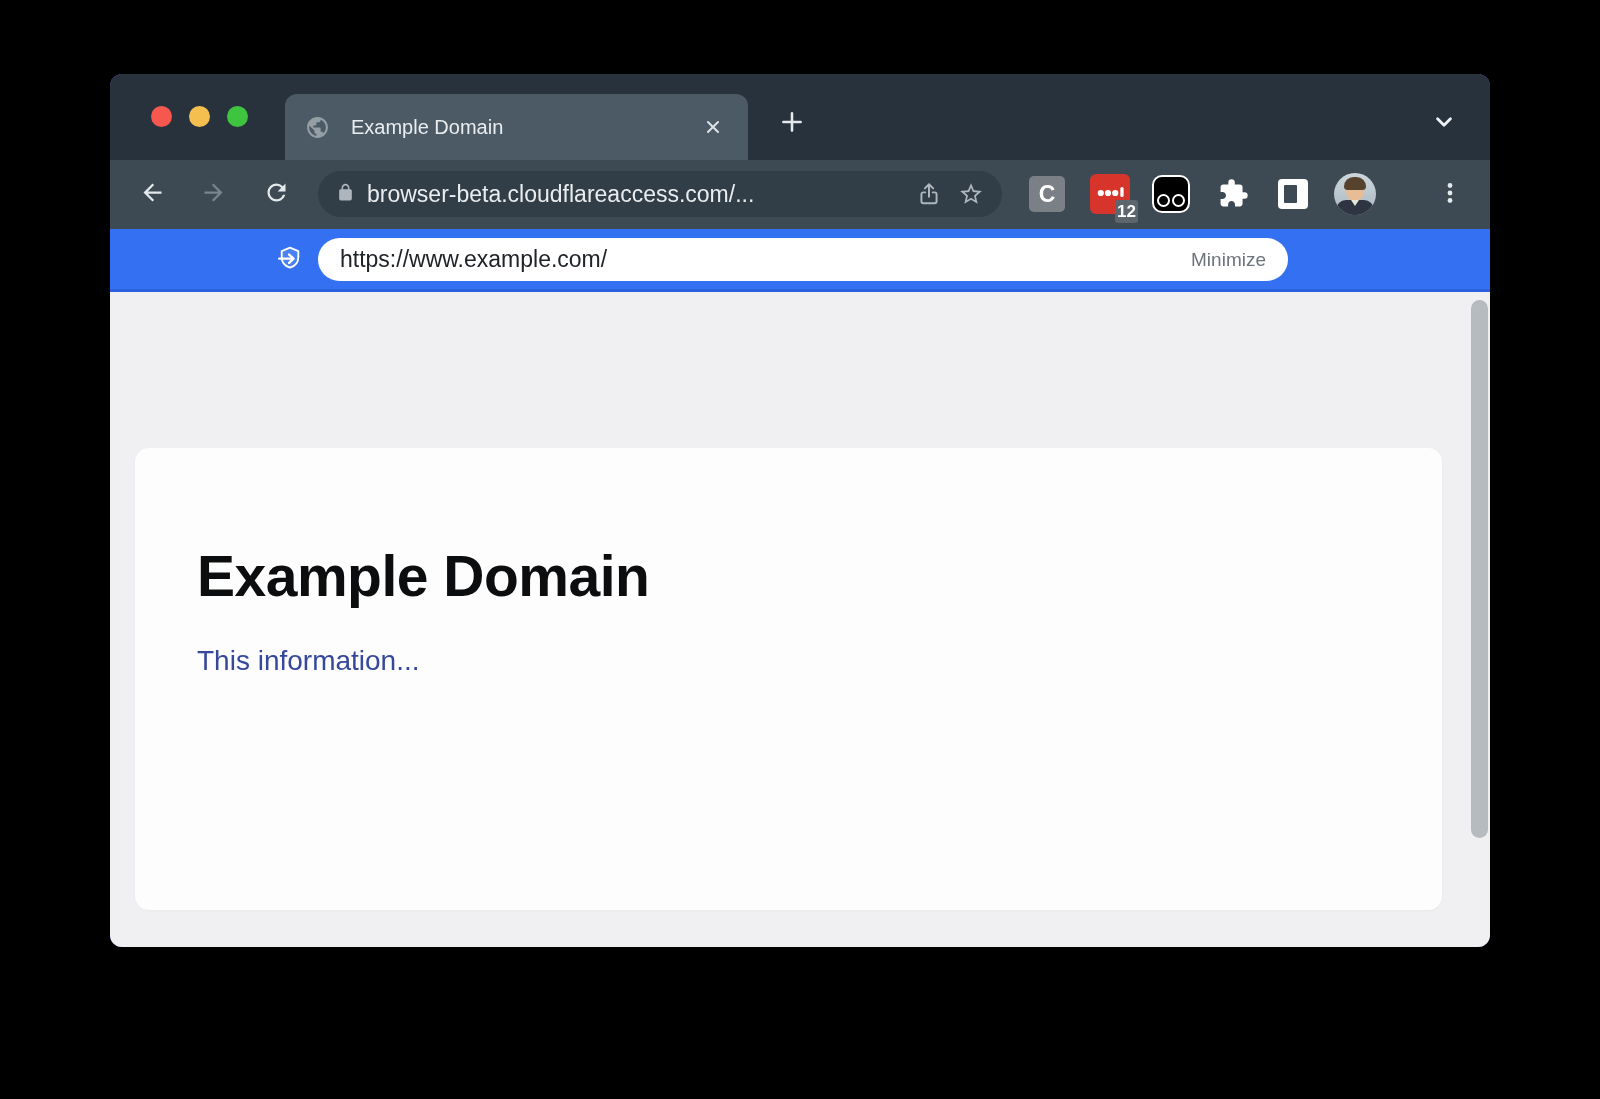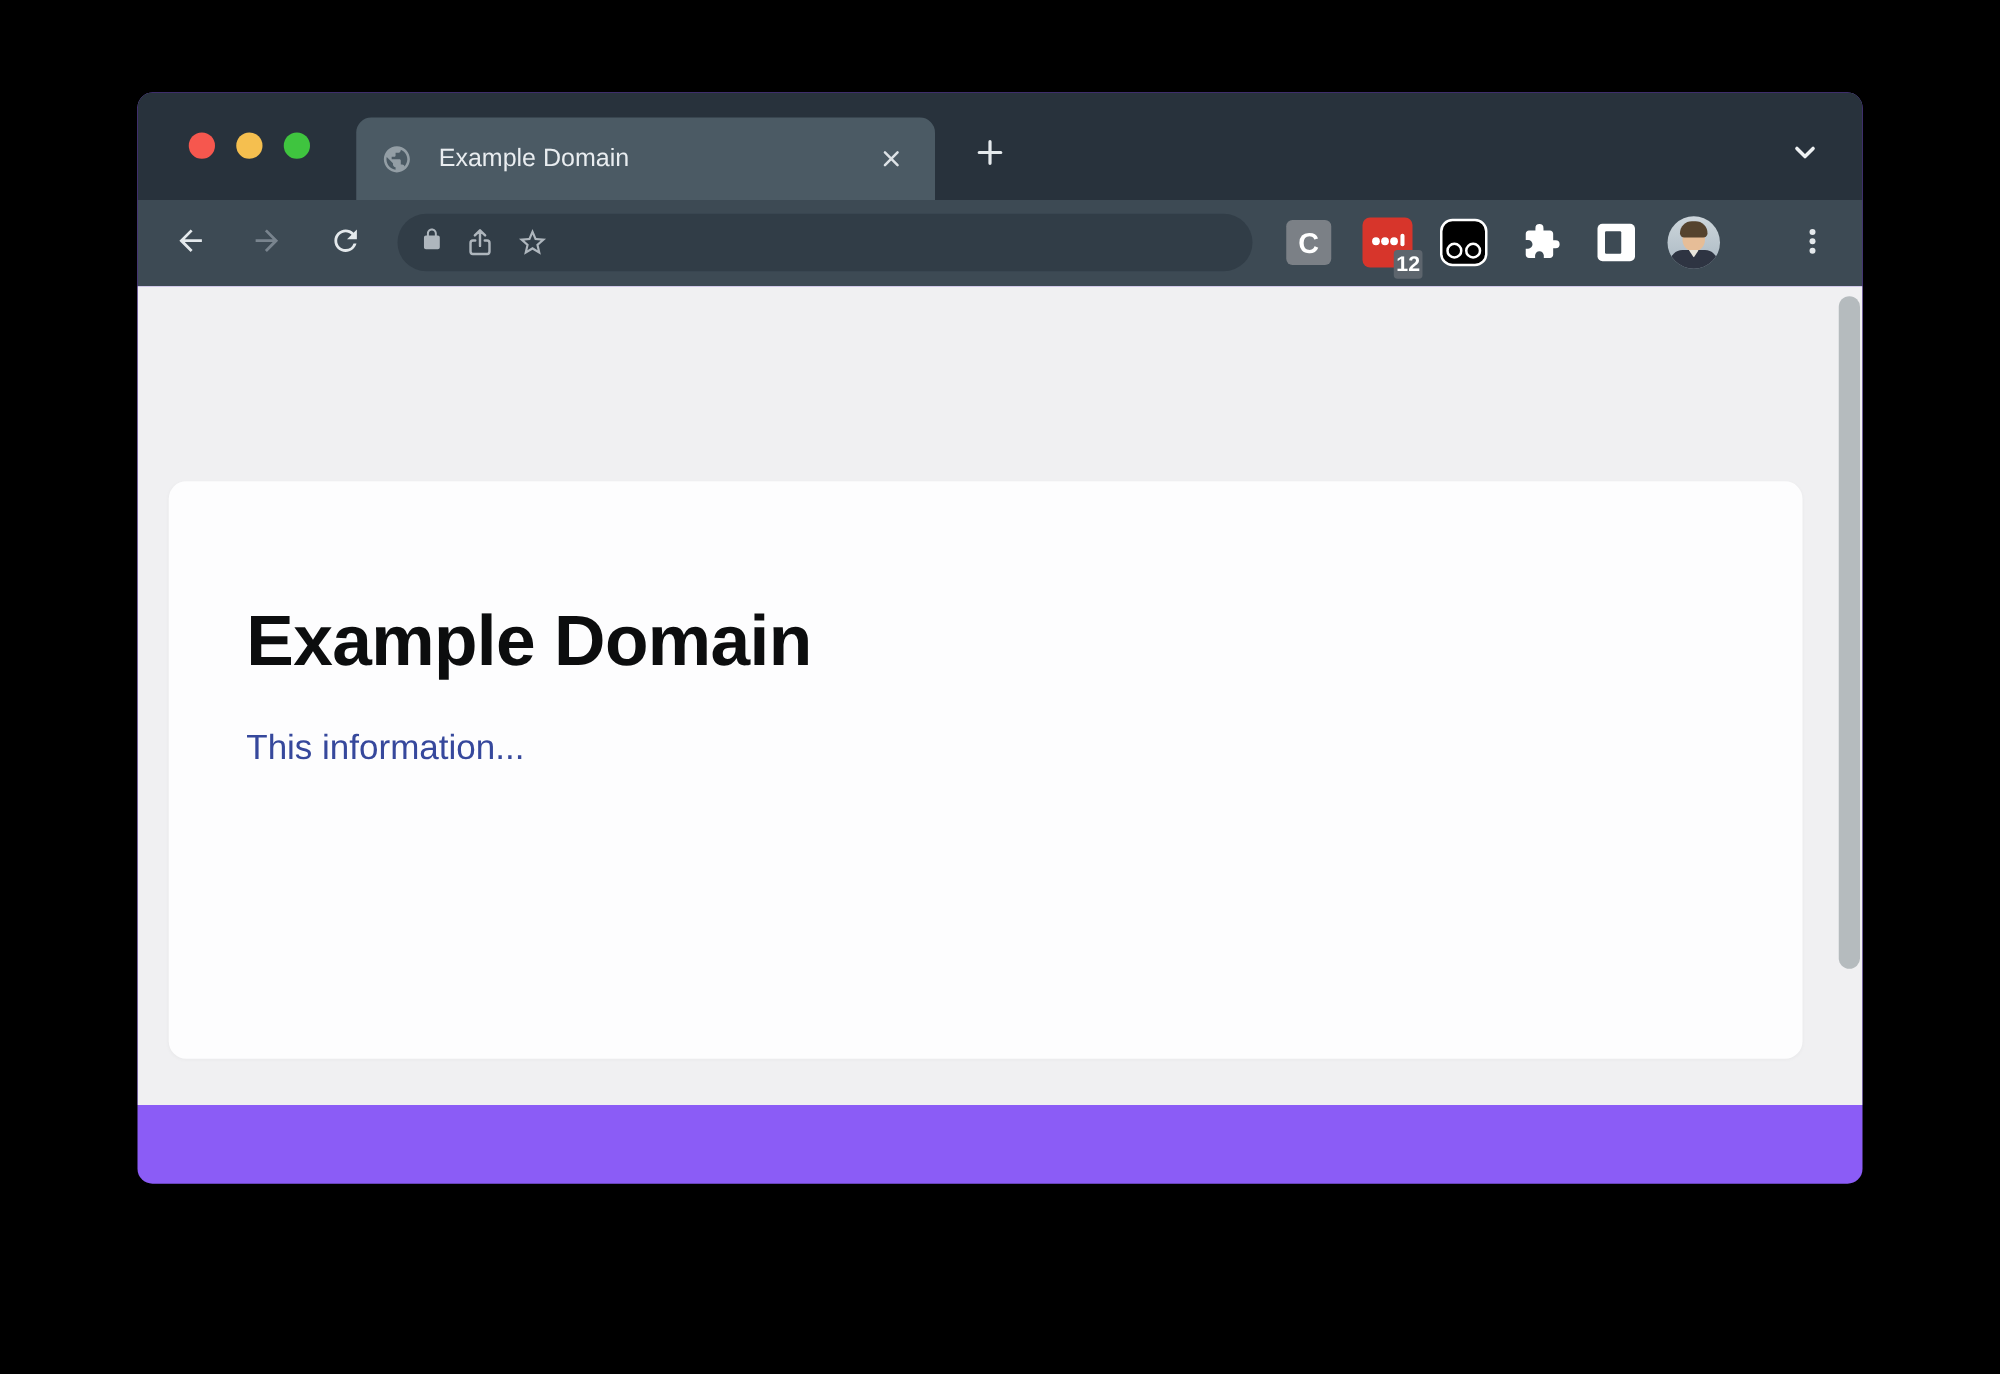--- a/index.html
+++ b/index.html
@@ -166,20 +166,21 @@
           </svg>
       </span>
     </button>
 
     <div class="omnibox">
       <span>
         <svg width="19" height="19" viewBox="0 0 24 24" fill="#aeb6bd">
             <path d="M18 8h-1V6c0-2.76-2.24-5-5-5S7 3.24 7 6v2H6c-1.1 0-2 .9-2 2v10c0 1.1.9 2 2 2h12c1.1 0 2-.9 2-2V10c0-1.1-.9-2-2-2zM9 6c0-1.66 1.34-3 3-3s3 1.34 3 3v2H9V6z"></path>
           </svg>
       </span>
+      <span class="omni-url">browser-beta.cloudflareaccess.com/...</span>
       <span class="omni-ic">
         <svg width="26" height="26" viewBox="0 0 24 24" fill="none" stroke="#aeb6bd" stroke-width="1.8" stroke-linecap="round" stroke-linejoin="round">
             <path d="M12 14.5V3.5M8.2 6.8L12 3l3.8 3.8M8.5 10.5H6.8c-1 0-1.8.8-1.8 1.8v6.4c0 1 .8 1.8 1.8 1.8h10.4c1 0 1.8-.8 1.8-1.8v-6.4c0-1-.8-1.8-1.8-1.8h-1.7"></path>
           </svg>
       </span>
       <span class="omni-ic">
         <svg width="26" height="26" viewBox="0 0 24 24" fill="#aeb6bd">
             <path d="M22 9.24l-7.19-.62L12 2 9.19 8.63 2 9.24l5.46 4.73L5.82 21 12 17.27 18.18 21l-1.63-7.03L22 9.24zM12 15.4l-3.76 2.27 1-4.28-3.32-2.88 4.38-.38L12 6.1l1.71 4.04 4.38.38-3.32 2.88 1 4.28L12 15.4z"></path>
           </svg>
       </span>
@@ -229,20 +230,33 @@
       <span>
         <svg width="26" height="26" viewBox="0 0 26 26">
             <circle cx="13" cy="5.5" r="2.4" fill="#e4e9ec"></circle>
             <circle cx="13" cy="13" r="2.4" fill="#e4e9ec"></circle>
             <circle cx="13" cy="20.5" r="2.4" fill="#e4e9ec"></circle>
           </svg>
       </span>
     </button>
   </div>
 
+  <div class="iso">
+    <span class="iso-shield">
+      <svg width="27" height="27" viewBox="0 0 26 26" fill="none" stroke="#fff" stroke-linecap="round" stroke-linejoin="round">
+          <path d="M13.5 2.5l8 3.4v5.9c0 5-3.4 8.6-8 10-4.6-1.4-8-5-8-10V5.9l8-3.4z" stroke-width="1.8" fill="rgba(255,255,255,0.12)"></path>
+          <path d="M3 13.2h13.2" stroke-width="2.2"></path>
+          <path d="M12.6 9.2l4.3 4-4.3 4" stroke-width="2.2"></path>
+        </svg>
+    </span>
+    <div class="iso-pill">
+      <input class="iso-url" type="text" value="https://www.example.com/" style="">
+      <button class="iso-min">Minimize</button>
+    </div>
+  </div>
 
   <div class="content">
     <div class="card">
       <h1>Example Domain</h1>
       <a href="#">This information...</a>
     </div>
     <div class="scroll-thumb"></div>
   </div>
 
 </div>

